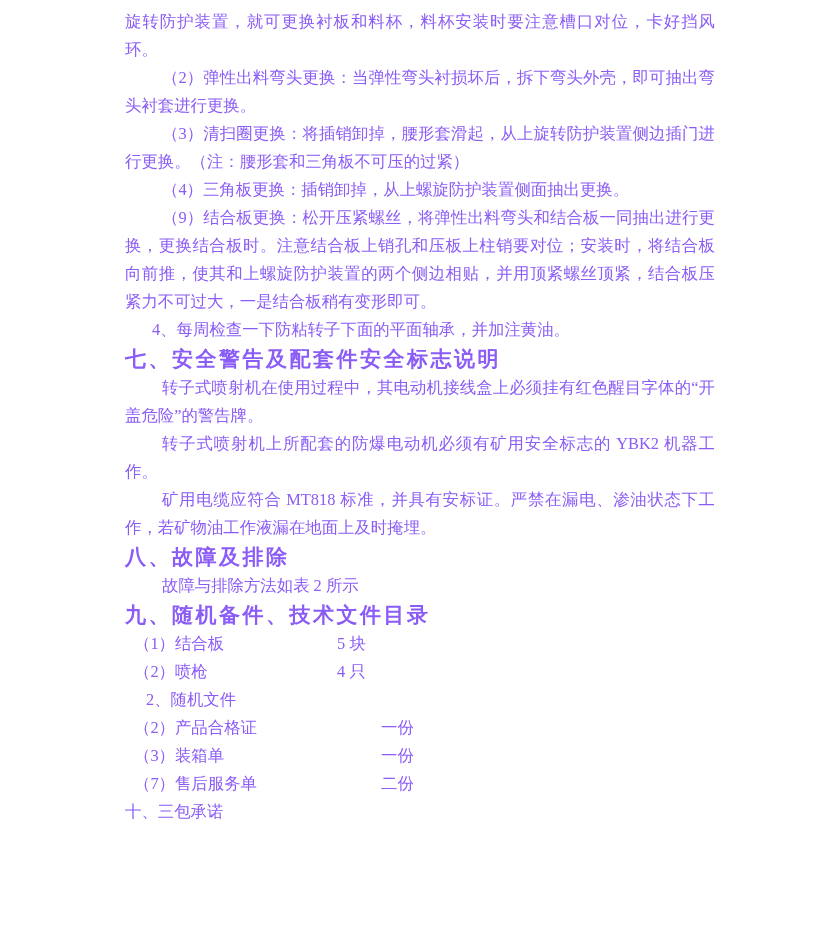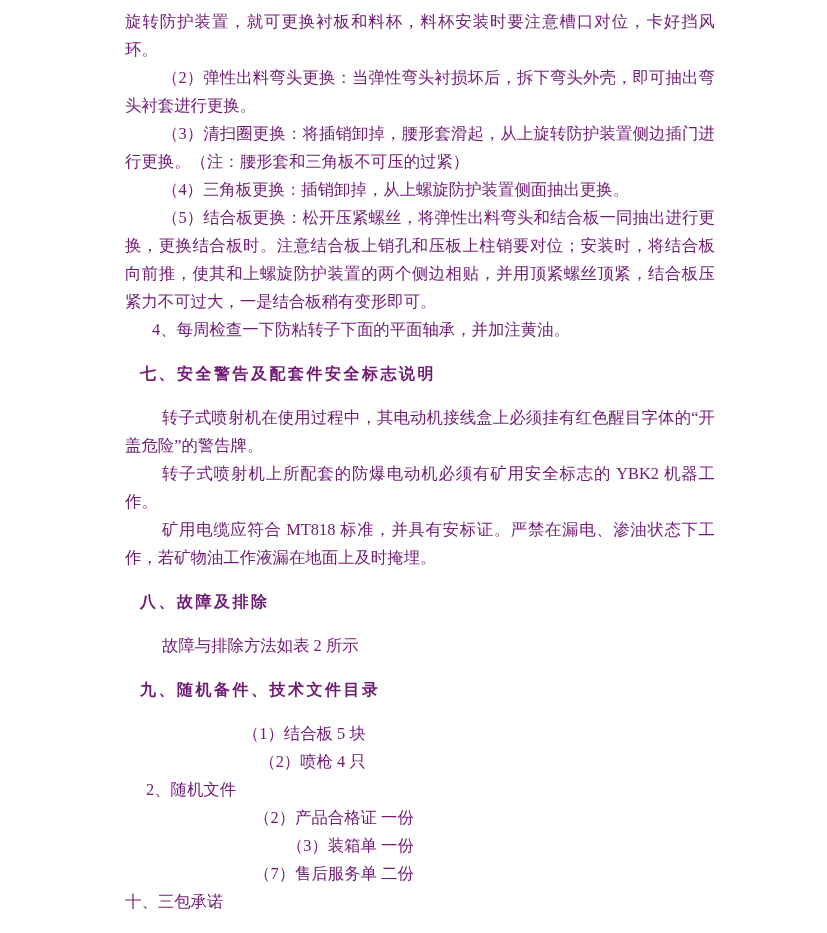--- a/index.html
+++ b/index.html
@@ -5,77 +5,77 @@
   html, body {
     margin: 0;
     padding: 0;
     background: #ffffff;
   }
   .page {
     position: relative;
     width: 827px;
     height: 933px;
     background: #ffffff;
-    color: #701a75;
+    color: #8b5cf6;
     box-sizing: border-box;
     padding: 8px 112px 0 125px;
     overflow: hidden;
     font-family: "Liberation Serif", "DejaVu Serif", serif;
   }
   .body-text {
     margin: 0;
     font-size: 16.4px;
     line-height: 28px;
     text-align: justify;
     text-indent: 37px;
     word-break: break-all;
   }
   .no-indent { text-indent: 0; }
   .check-item { text-indent: 27px; }
   .section-heading {
-    margin: 15px;
+    margin: 0;
     font-family: "Liberation Sans", "DejaVu Sans", sans-serif;
     font-weight: 700;
-    font-size: 16px;
+    font-size: 21px;
     line-height: 30px;
     letter-spacing: 2.5px;
     text-indent: 0;
   }
   .group-label {
     font-size: 16.4px;
     line-height: 28px;
     padding-left: 21px;
   }
   .item-row {
     font-size: 16.4px;
     line-height: 28px;
     padding-left: 9px;
   }
-  .item-name { display: inline-block; text-align: right; }
+  .item-name { display: inline-block; }
   .item-name.w1 { width: 199px; }
   .item-name.w2 { width: 243px; }
   .item-qty { display: inline-block; }
   .plain-heading {
     font-size: 16.4px;
     line-height: 28px;
     text-indent: 0;
     font-weight: normal;
   }
 </style>
 </head>
 <body>
 
 <div class="page">
 
   <p class="body-text no-indent">旋转防护装置，就可更换衬板和料杯，料杯安装时要注意槽口对位，卡好挡风环。</p>
 
   <p class="body-text">（2）弹性出料弯头更换：当弹性弯头衬损坏后，拆下弯头外壳，即可抽出弯头衬套进行更换。</p>
   <p class="body-text">（3）清扫圈更换：将插销卸掉，腰形套滑起，从上旋转防护装置侧边插门进行更换。（注：腰形套和三角板不可压的过紧）</p>
   <p class="body-text">（4）三角板更换：插销卸掉，从上螺旋防护装置侧面抽出更换。</p>
-  <p class="body-text">（5）结合板更换：松开压紧螺丝，将弹性出料弯头和结合板一同抽出进行更换，更换结合板时。注意结合板上销孔和压板上柱销要对位；安装时，将结合板向前推，使其和上螺旋防护装置的两个侧边相贴，并用顶紧螺丝顶紧，结合板压紧力不可过大，一是结合板稍有变形即可。</p>
+  <p class="body-text">（9）结合板更换：松开压紧螺丝，将弹性出料弯头和结合板一同抽出进行更换，更换结合板时。注意结合板上销孔和压板上柱销要对位；安装时，将结合板向前推，使其和上螺旋防护装置的两个侧边相贴，并用顶紧螺丝顶紧，结合板压紧力不可过大，一是结合板稍有变形即可。</p>
 
   <p class="body-text check-item">4、每周检查一下防粘转子下面的平面轴承，并加注黄油。</p>
 
   <h2 class="section-heading">七、安全警告及配套件安全标志说明</h2>
   <p class="body-text">转子式喷射机在使用过程中，其电动机接线盒上必须挂有红色醒目字体的“开盖危险”的警告牌。</p>
   <p class="body-text">转子式喷射机上所配套的防爆电动机必须有矿用安全标志的 YBK2 机器工作。</p>
   <p class="body-text">矿用电缆应符合 MT818 标准，并具有安标证。严禁在漏电、渗油状态下工作，若矿物油工作液漏在地面上及时掩埋。</p>
 
   <h2 class="section-heading">八、故障及排除</h2>
   <p class="body-text">故障与排除方法如表 2 所示</p>

